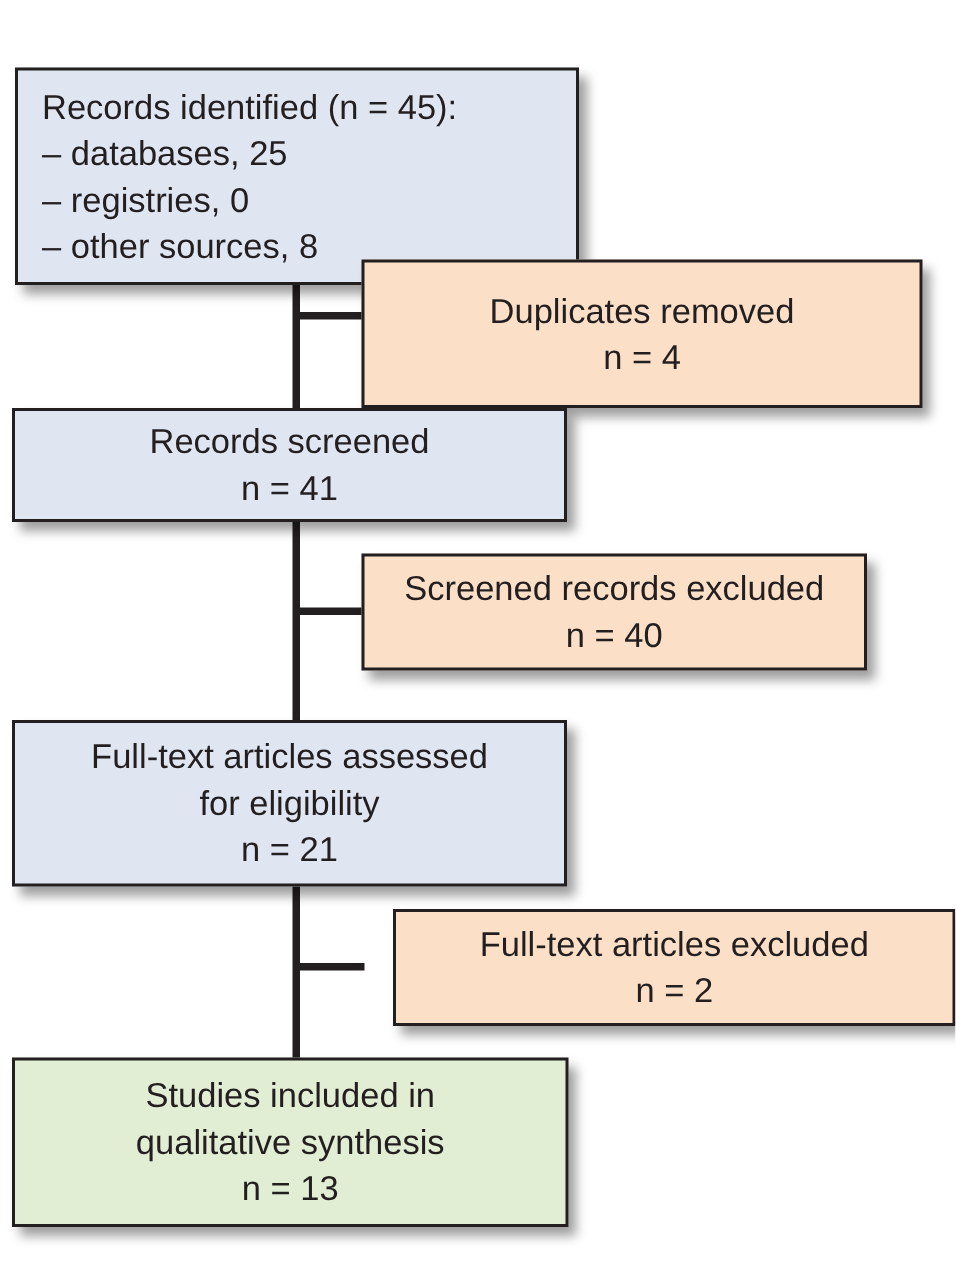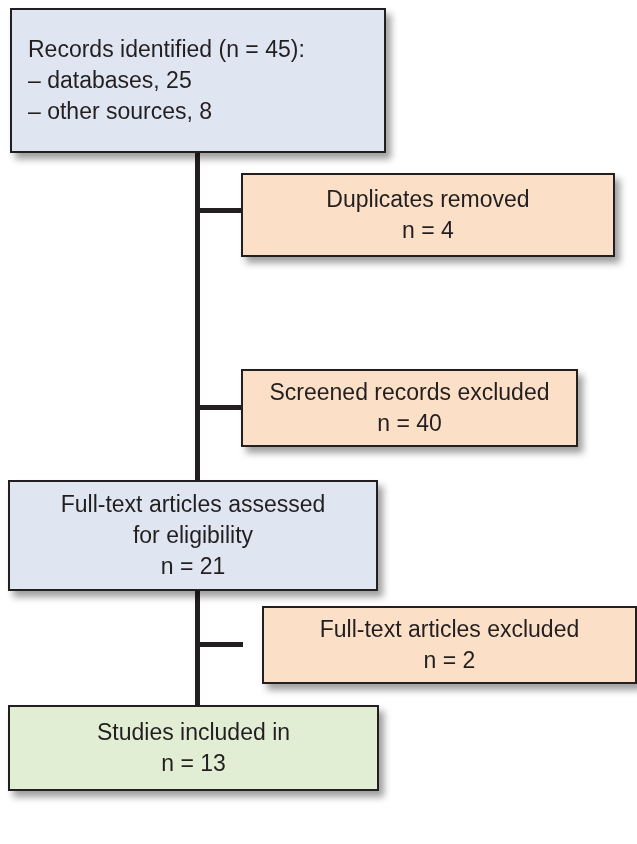--- a/index.html
+++ b/index.html
@@ -40,66 +40,72 @@
     justify-content: center;
     align-items: center;
     text-align: center;
     font-size: 23px;
     line-height: 31px;
     z-index: 2;
   }
   .fill-blue  { background: var(--box-blue); }
   .fill-peach { background: var(--box-peach); }
   .fill-green { background: var(--box-green); }
-  .align-left { align-items: flex-start; text-align: left; padding-left: 16px; padding-right: 8px; }
+  .align-left { align-items: flex-start; text-align: left; padding-left: 16px; padding-right: 8px; margin-top: 37px; }
   .b1 { left: 10px;  top: 8px;   width: 376px; height: 145px; }
-  .b2 { left: 241px; top: 173px; width: 374px; height: 84px; text-align: center;  }
+  .b2 { left: 241px; top: 173px; width: 374px; height: 99px; text-align: center;  }
   .b3 { left: 8px;   top: 272px; width: 370px; height: 76px;  }
   .b4 { left: 241px; top: 369px; width: 337px; height: 78px;  }
   .b5 { left: 8px;   top: 468px; width: 370px; height: 111px; margin-top: 12px; }
   .b6 { left: 241px; top: 606px; width: 375px; height: 78px; margin-left: 21px;  }
-  .b7 { left: 8px;   top: 705px; width: 371px; height: 86px; }
+  .b7 { left: 8px;   top: 705px; width: 371px; height: 113px; }
   .line { white-space: nowrap; }
 </style>
 </head>
 <body>
 
 <div class="canvas">
 
   <div class="connector v"></div>
   <div class="connector branch branch-1"></div>
   <div class="connector branch branch-2"></div>
   <div class="connector branch branch-3"></div>
 
   <div class="box b1 fill-blue align-left">
     <div class="line">Records identified (n = 45):</div>
     <div class="line">– databases, 25</div>
+    <div class="line">– registries, 0</div>
     <div class="line">– other sources, 8</div>
   </div>
 
   <div class="box b2 fill-peach">
     <div class="line">Duplicates removed</div>
     <div class="line">n = 4</div>
   </div>
 
+  <div class="box b3 fill-blue">
+    <div class="line">Records screened</div>
+    <div class="line">n = 41</div>
+  </div>
 
   <div class="box b4 fill-peach">
     <div class="line">Screened records excluded</div>
     <div class="line">n = 40</div>
   </div>
 
   <div class="box b5 fill-blue">
     <div class="line">Full-text articles assessed</div>
     <div class="line">for eligibility</div>
     <div class="line">n = 21</div>
   </div>
 
   <div class="box b6 fill-peach">
     <div class="line">Full-text articles excluded</div>
     <div class="line">n = 2</div>
   </div>
 
   <div class="box b7 fill-green">
     <div class="line">Studies included in</div>
+    <div class="line">qualitative synthesis</div>
     <div class="line">n = 13</div>
   </div>
 
 </div>
 
 </body></html>

